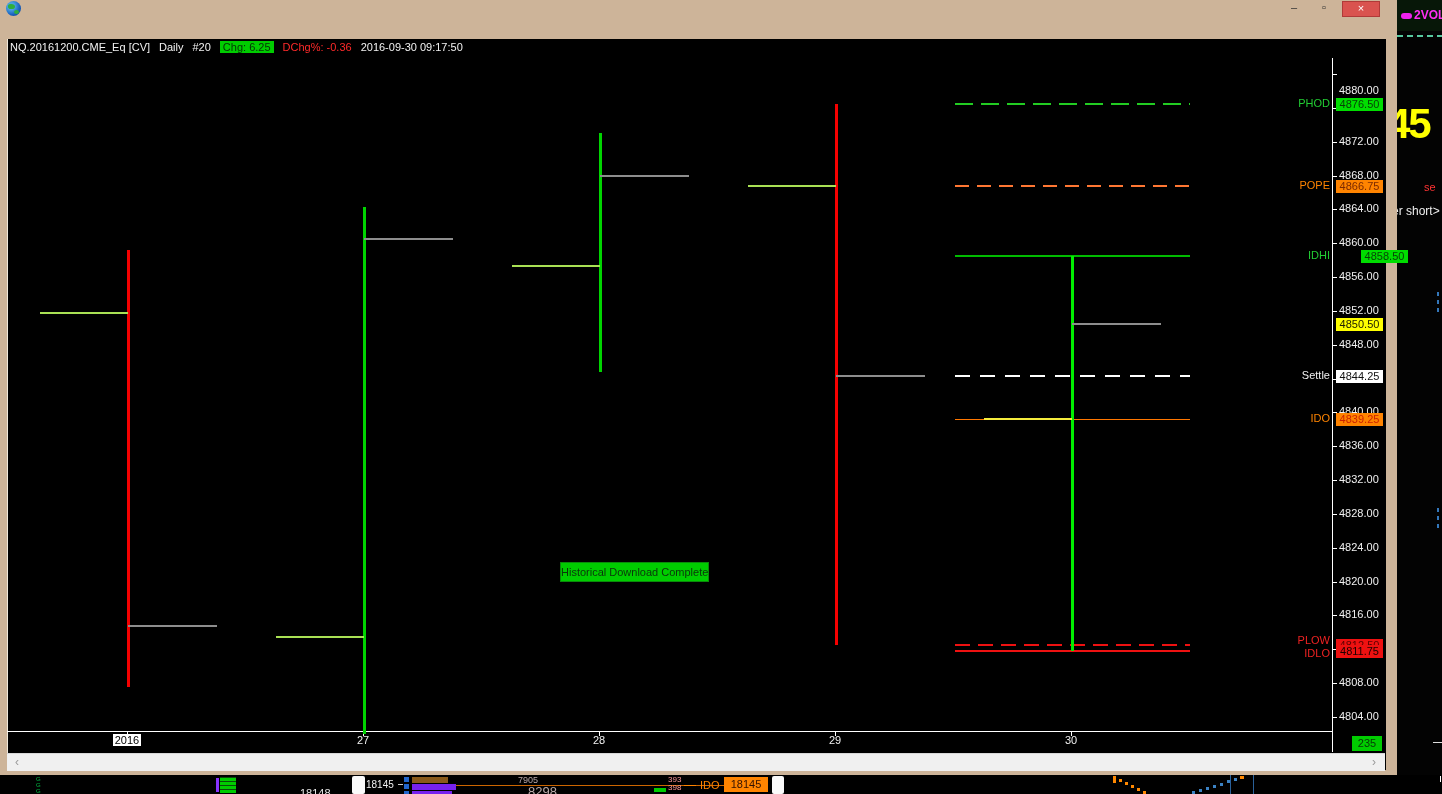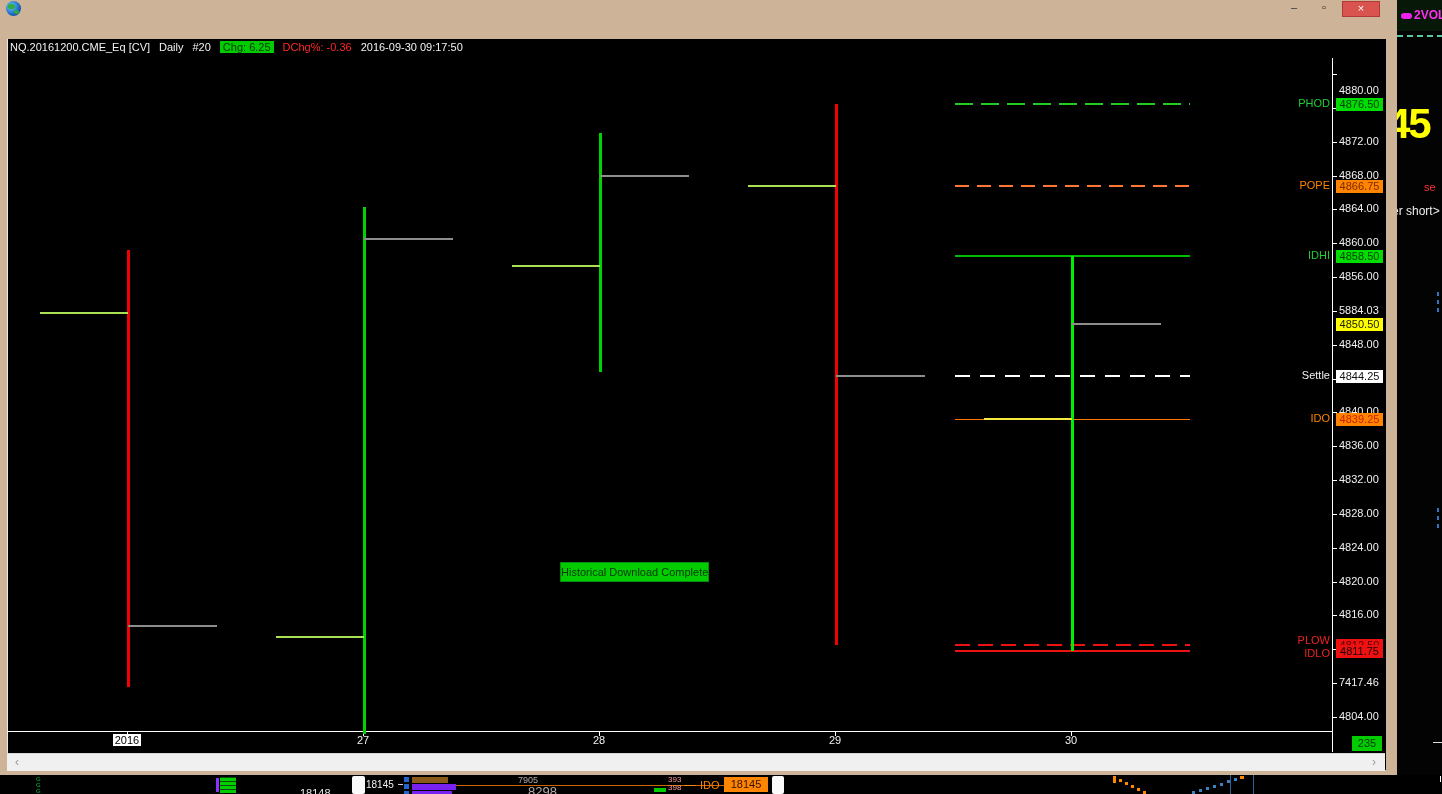--- a/index.html
+++ b/index.html
@@ -183,21 +183,21 @@
       <div class="ticklabel" style="top: 135px;">4872.00</div>
       <div class="tickmark" style="top: 176px;"></div>
       <div class="ticklabel" style="top: 169px;">4868.00</div>
       <div class="tickmark" style="top: 209px;"></div>
       <div class="ticklabel" style="top: 202px;">4864.00</div>
       <div class="tickmark" style="top: 243px;"></div>
       <div class="ticklabel" style="top: 236px;">4860.00</div>
       <div class="tickmark" style="top: 277px;"></div>
       <div class="ticklabel" style="top: 270px;">4856.00</div>
       <div class="tickmark" style="top: 311px;"></div>
-      <div class="ticklabel" style="top: 304px;">5884.03</div>
+      <div class="ticklabel" style="top: 304px;">4852.00</div>
       <div class="tickmark" style="top: 345px;"></div>
       <div class="ticklabel" style="top: 338px;">4848.00</div>
       <div class="tickmark" style="top: 379px;"></div>
       <div class="ticklabel" style="top: 372px;">4844.00</div>
       <div class="tickmark" style="top: 412px;"></div>
       <div class="ticklabel" style="top: 405px;">4840.00</div>
       <div class="tickmark" style="top: 446px;"></div>
       <div class="ticklabel" style="top: 439px;">4836.00</div>
       <div class="tickmark" style="top: 480px;"></div>
       <div class="ticklabel" style="top: 473px;">4832.00</div>
@@ -205,28 +205,28 @@
       <div class="ticklabel" style="top: 507px;">4828.00</div>
       <div class="tickmark" style="top: 548px;"></div>
       <div class="ticklabel" style="top: 541px;">4824.00</div>
       <div class="tickmark" style="top: 582px;"></div>
       <div class="ticklabel" style="top: 575px;">4820.00</div>
       <div class="tickmark" style="top: 615px;"></div>
       <div class="ticklabel" style="top: 608px;">4816.00</div>
       <div class="tickmark" style="top: 649px;"></div>
       <div class="ticklabel" style="top: 642px;">4812.00</div>
       <div class="tickmark" style="top: 683px;"></div>
-      <div class="ticklabel" style="top: 676px;">7417.46</div>
+      <div class="ticklabel" style="top: 676px;">4808.00</div>
       <div class="tickmark" style="top: 717px;"></div>
       <div class="ticklabel" style="top: 710px;">4804.00</div>
       <div class="pricebadge" style="top: 98px; background: rgb(0, 221, 0); color: rgb(6, 63, 6);">4876.50</div>
       <div class="lvllabel" style="top: 97px; color: rgb(34, 204, 51);">PHOD</div>
       <div class="pricebadge" style="top: 180px; background: rgb(255, 132, 0); color: rgb(124, 42, 0);">4866.75</div>
       <div class="lvllabel" style="top: 179px; color: rgb(255, 132, 0);">POPE</div>
-      <div class="pricebadge" style="top: 250px; background: rgb(0, 221, 0); color: rgb(6, 63, 6);">4858.50</div>
+      <div class="pricebadge" style="top: 250px; background: rgb(0, 221, 0); color: rgb(6, 63, 6); margin-left: 25px;">4858.50</div>
       <div class="lvllabel" style="top: 249px; color: rgb(34, 204, 51);">IDHI</div>
       <div class="pricebadge" style="top: 318px; background: rgb(255, 255, 0); color: rgb(34, 34, 0);">4850.50</div>
       <div class="pricebadge" style="top: 370px; background: rgb(255, 255, 255); color: rgb(17, 17, 17);">4844.25</div>
       <div class="lvllabel" style="top: 369px; color: rgb(240, 240, 240);">Settle</div>
       <div class="pricebadge" style="top: 413px; background: rgb(255, 132, 0); color: rgb(204, 34, 0);">4839.25</div>
       <div class="lvllabel" style="top: 412px; color: rgb(255, 132, 0);">IDO</div>
       <div class="pricebadge" style="top: 639px; background: rgb(238, 17, 17); color: rgb(90, 0, 0);">4812.50</div>
       <div class="lvllabel" style="top: 634px; color: rgb(238, 34, 34);">PLOW</div>
       <div class="pricebadge" style="top: 645px; background: rgb(238, 17, 17); color: rgb(28, 0, 0);">4811.75</div>
       <div class="lvllabel" style="top: 647px; color: rgb(238, 34, 34);">IDLO</div>

